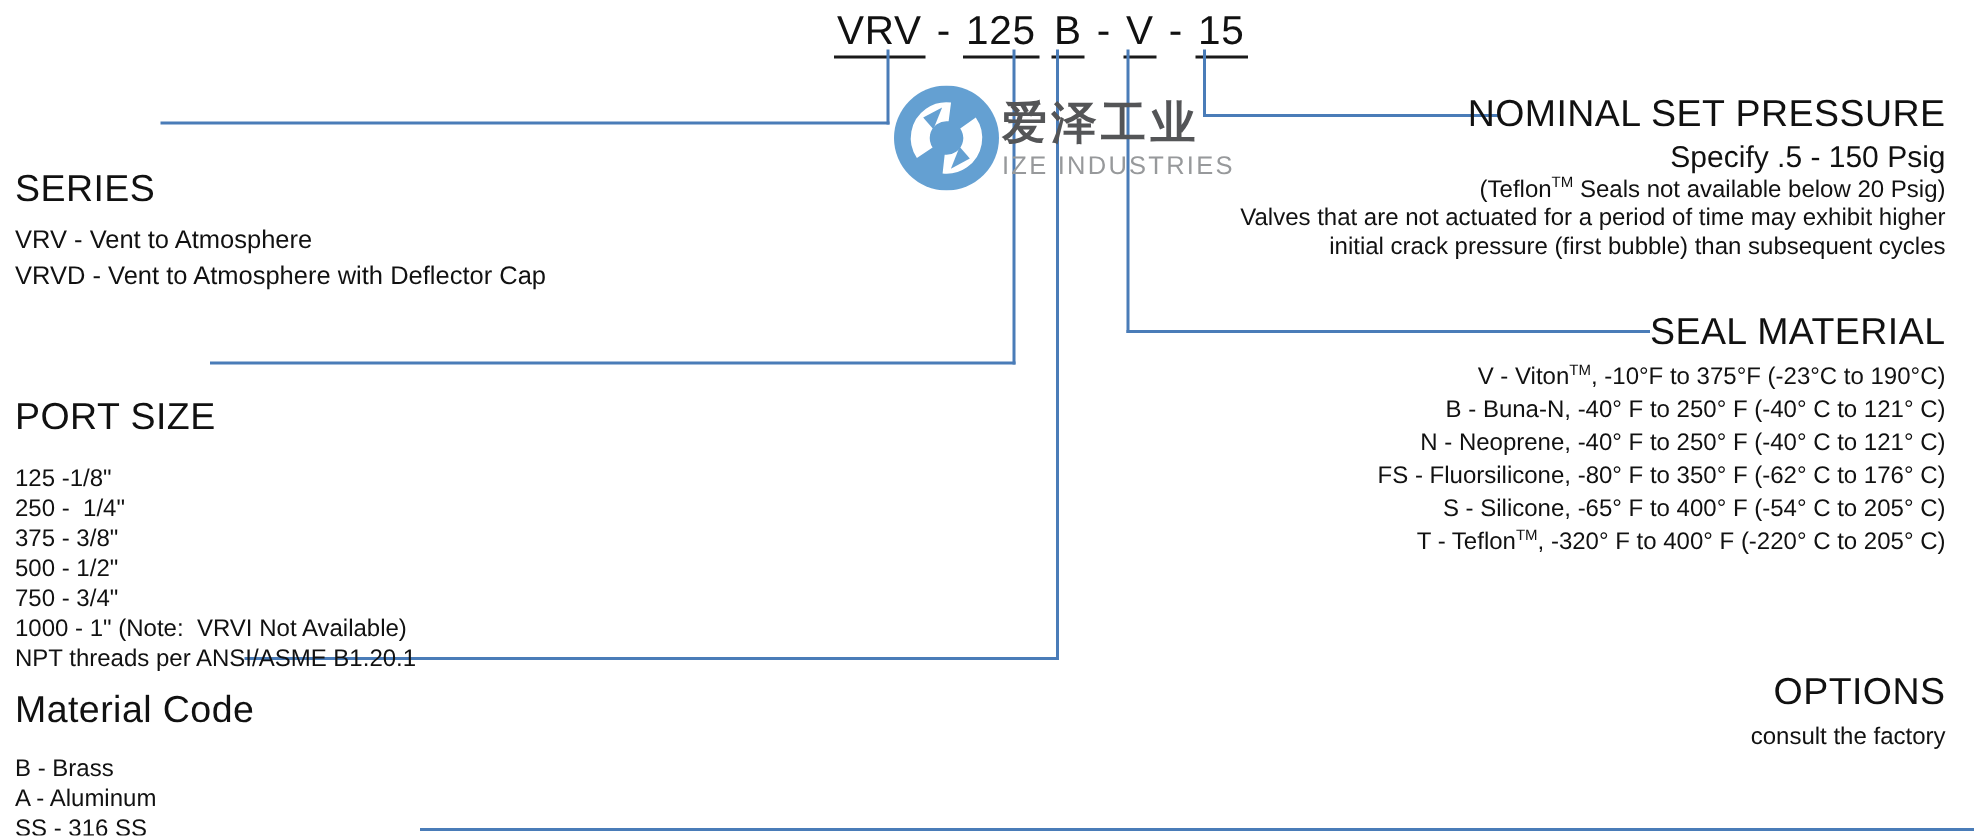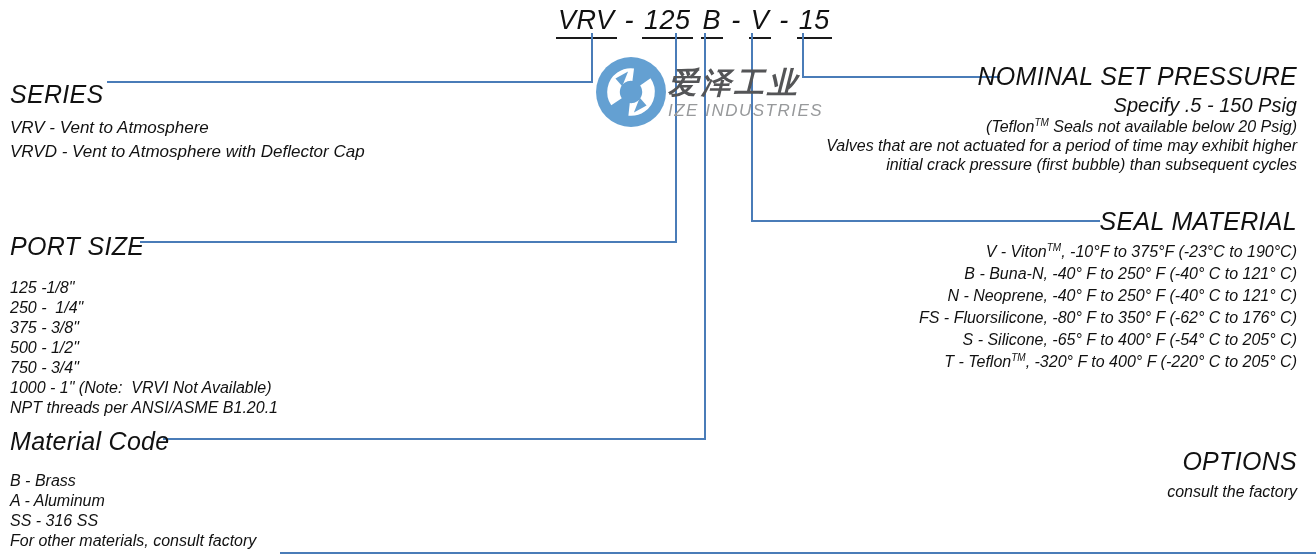--- a/index.html
+++ b/index.html
@@ -5,21 +5,21 @@
   :root{
     --c-line:#4a7cb8;
     --c-underline:#1a1a1a;
     --c-text:#111111;
     --c-logo-blue:#64a0d2;
     --c-logo-text:#545557;
     --c-logo-sub:#97999b;
   }
   *{margin:0;padding:0;box-sizing:border-box;}
   body{background:#ffffff;font-family:"Liberation Sans",sans-serif;color:var(--c-text);}
-  .canvas{position:relative;width:1316px;height:557px;background:#ffffff;overflow:hidden;font-style:italic;}
+  .canvas{position:relative;width:1316px;height:557px;background:#ffffff;overflow:hidden;}
 
   
   .pn{position:absolute;left:556px;top:5px;font-size:27px;white-space:pre;letter-spacing:.5px;}
   .pn .seg{display:inline-block;border-bottom:2px solid var(--c-underline);padding:0 2px 1px 2px;}
   .pn .sep{display:inline-block;padding-bottom:3px;}
 
   
   .line{position:absolute;background:var(--c-line);z-index:1;}
   .l-series-v{left:591px;top:33px;width:2px;height:50px;}
   .l-series-h{left:107px;top:81px;width:486px;height:2px;}
@@ -36,21 +36,21 @@
   
   .logo{position:absolute;left:596px;top:57px;z-index:2;display:flex;align-items:flex-start;}
   .logo-mark{width:70px;height:70px;}
   .logo-words{margin-left:2px;padding-top:10px;}
   .logo-cn{font-size:30px;font-weight:bold;color:var(--c-logo-text);letter-spacing:3px;line-height:1.05;}
   .logo-en{font-size:17px;color:var(--c-logo-sub);letter-spacing:1.5px;margin-top:2px;}
 
   
   .sec{position:absolute;z-index:3;}
   .sec h2{font-size:25px;font-weight:normal;letter-spacing:.3px;}
-  .left{left:10px;text-align:left;}
+  .left{left:10px;text-align:left;margin-top:32px;}
   .right{right:19px;text-align:right;}
   .sec-series{top:80px;}
   .sec-series .items{margin-top:7px;font-size:17px;line-height:24px;}
   .sec-port{top:232px;}
   .sec-port .items{margin-top:17px;font-size:16px;line-height:20px;}
   .sec-material{top:427px;}
   .sec-material .items{margin-top:15px;font-size:16px;line-height:20px;}
   .sec-nominal{top:62px;width:560px;}
   .sec-nominal .big{font-size:20px;margin-top:3px;}
   .sec-nominal .note{font-size:16px;line-height:19px;}

